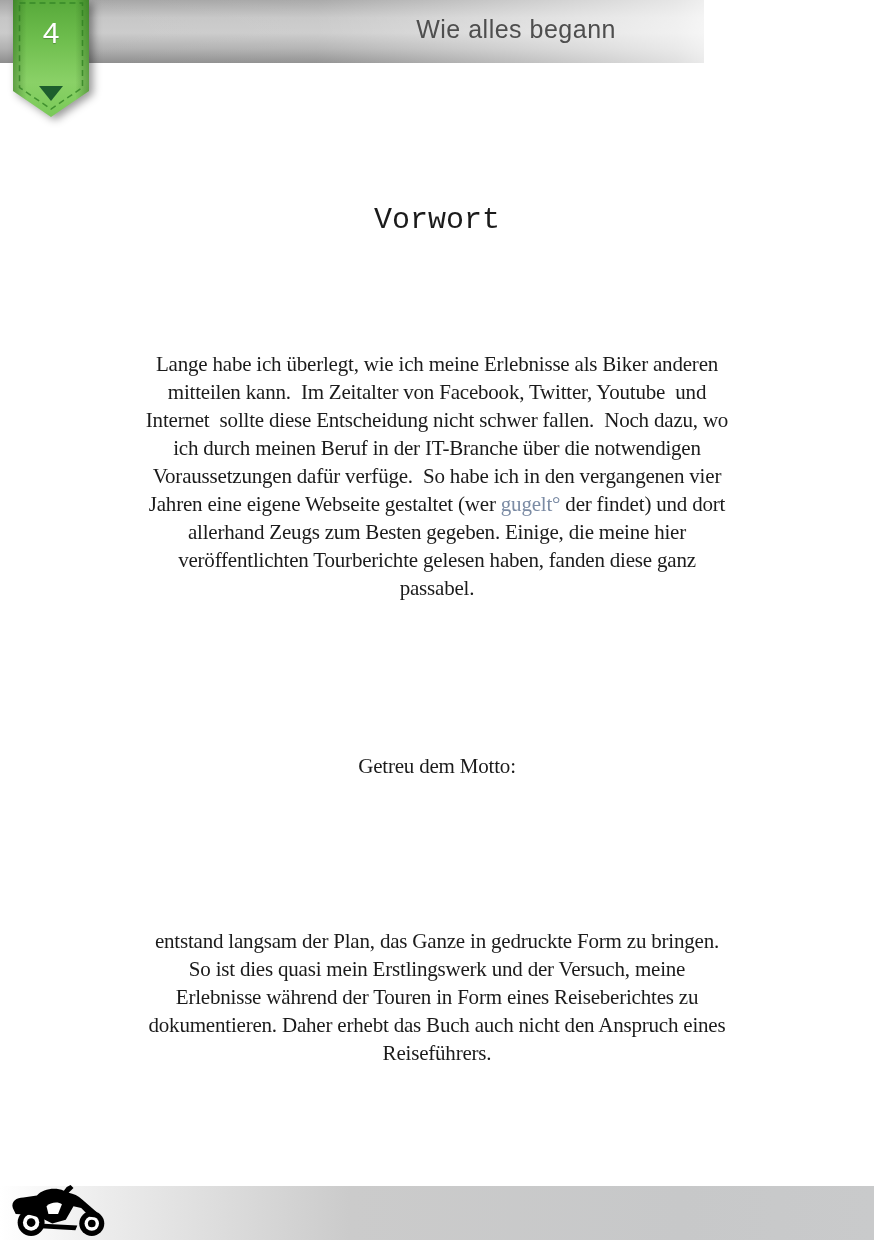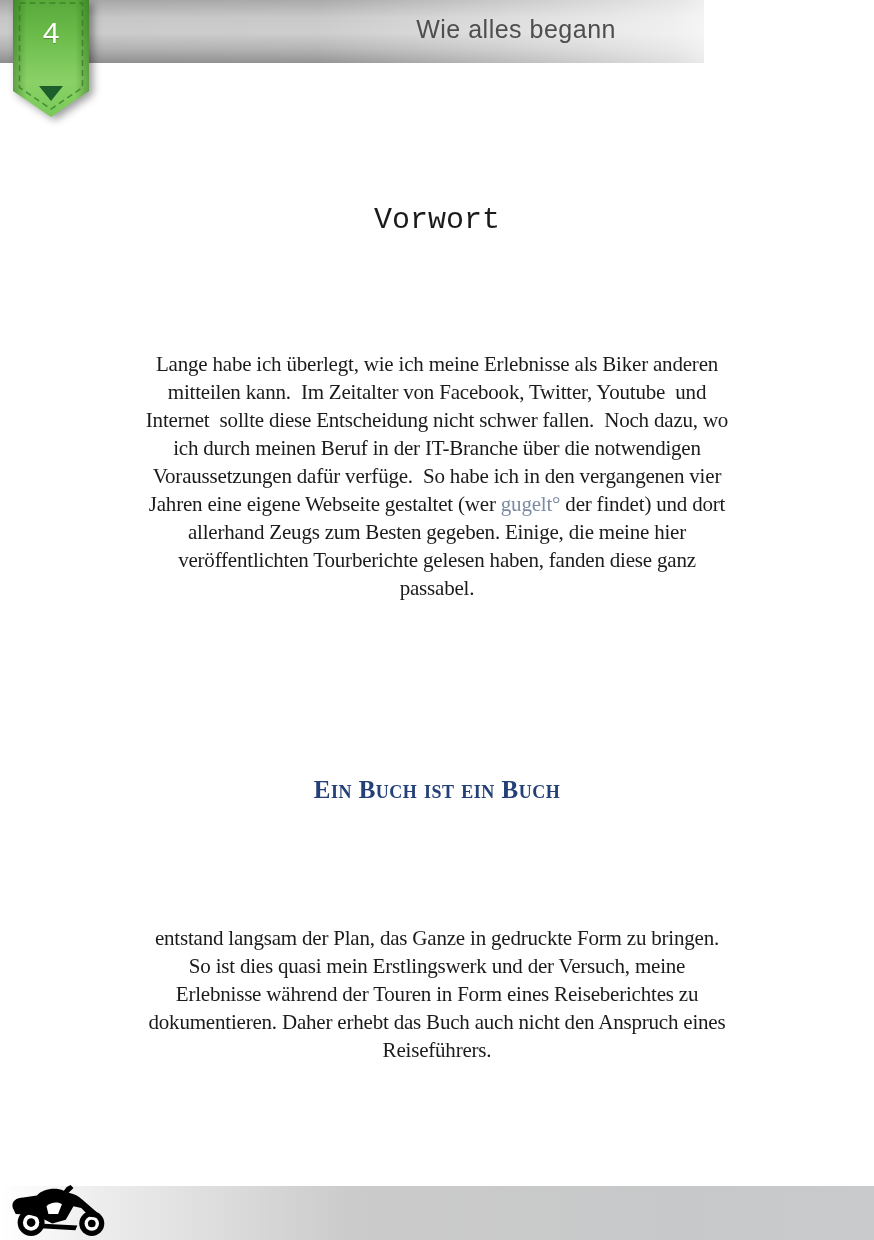--- a/index.html
+++ b/index.html
@@ -92,22 +92,22 @@
   </svg>
   <div class="ribbon-number">4</div>
 </div>
 
 <div class="content">
   <h1 class="doc-title">Vorwort</h1>
 
   <p class="para-1"><span>Lange habe ich überlegt, wie ich meine Erlebnisse als Biker anderen mitteilen kann.  Im Zeitalter von Facebook, Twitter, Youtube  und Internet  sollte diese Entscheidung nicht schwer fallen.  Noch dazu, wo ich durch meinen Beruf in der IT-Branche über die notwendigen  Voraussetzungen dafür verfüge.  So habe ich in den vergangenen vier Jahren eine eigene Webseite gestaltet (wer </span><span class="inline-link">gugelt°</span><span> der findet) und dort allerhand Zeugs zum Besten gegeben. Einige, die meine hier veröffentlichten Tourberichte gelesen haben, fanden diese ganz passabel.</span></p>
 
 
+  <p class="motto-intro">Getreu dem Motto:</p>
 
-  <p class="motto">Ein Buch ist ein Buch</p>
 
   <p class="para-3">entstand langsam der Plan, das Ganze in gedruckte Form zu bringen. So ist dies quasi mein Erstlingswerk und der Versuch, meine Erlebnisse während der Touren in Form eines Reiseberichtes zu dokumentieren. Daher erhebt das Buch auch nicht den Anspruch eines Reiseführers.</p>
 
   
 
   
 
   
 </div>
 

